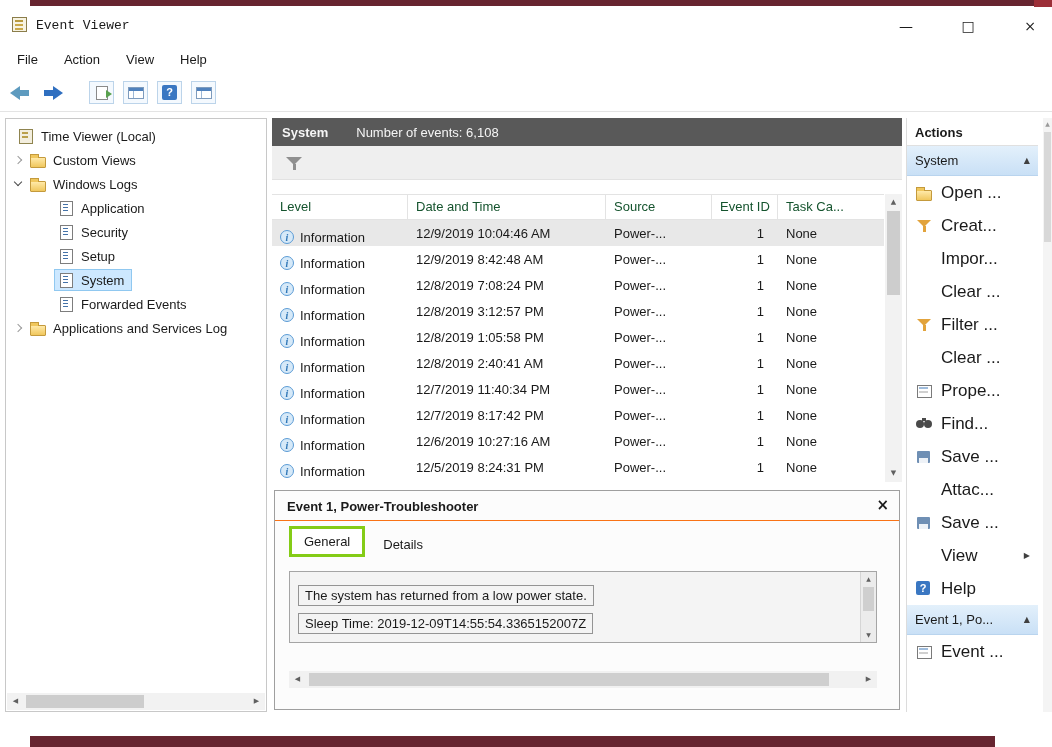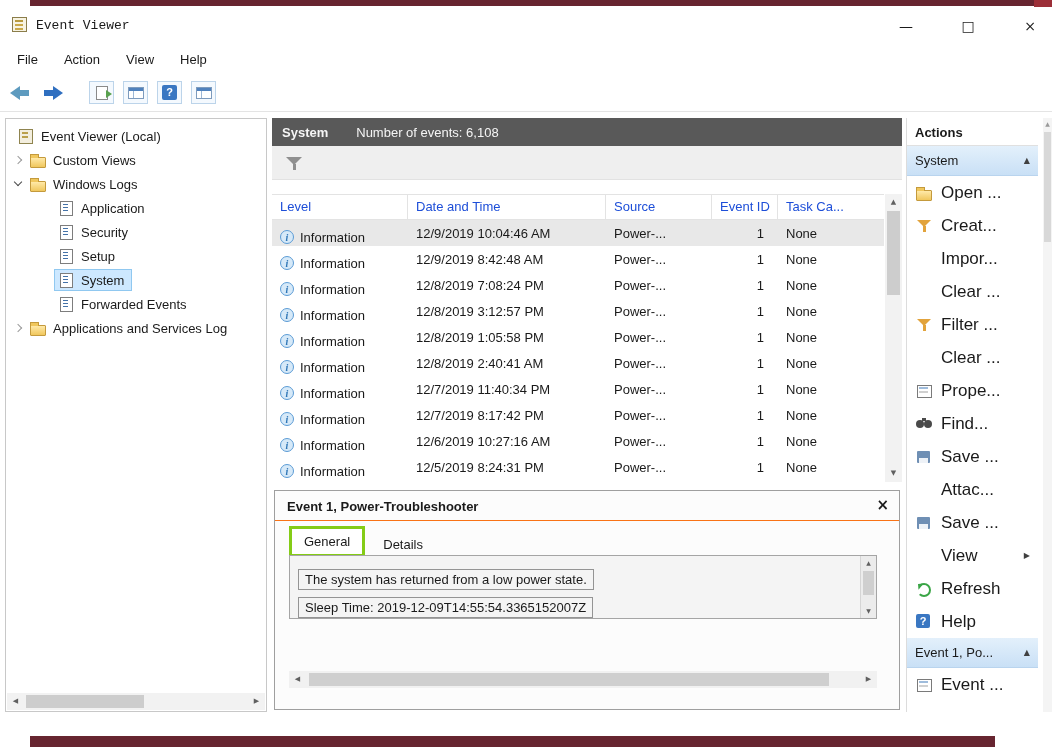--- a/index.html
+++ b/index.html
@@ -81,21 +81,21 @@
   .icon-refresh::after { content:""; position:absolute; left:-1px; top:-1px; border:4px solid transparent; border-right-color:#3aa546; transform:rotate(40deg); }
   .icon-help::before { content:"?"; position:absolute; left:1px; top:0; width:14px; height:14px; background:#3a77c2; color:#fff; font:bold 11px/14px "Liberation Sans", sans-serif; text-align:center; border-radius:2px; }
 
   
   .main-panel { position:absolute; left:272px; top:118px; width:630px; height:594px; background:#fff; }
   .main-header { position:absolute; top:0; left:0; right:0; height:28px; background:#595959; color:#f5f5f5; display:flex; align-items:center; padding-left:10px; gap:28px; font-size:13px; }
   .main-header .mh-title { font-weight:bold; }
   .filter-row { position:absolute; top:28px; left:0; right:0; height:34px; background:#efefef; display:flex; align-items:center; padding-left:12px; gap:16px; font-size:13px; border-bottom:1px solid #e2e2e2; }
 
   .grid-header { position:absolute; left:0; top:76px; height:26px; width:612px; display:flex; border-top:1px solid #e3e3e3; border-bottom:1px solid #e3e3e3; background:#fff; }
-  .gcol { font-size:13px; color:#1d4ed8; line-height:24px; padding-left:8px; border-right:1px solid #e3e3e3; height:100%; overflow:hidden; white-space:nowrap; }
+  .gcol { font-size:13px; color:#14532d; line-height:24px; padding-left:8px; border-right:1px solid #e3e3e3; height:100%; overflow:hidden; white-space:nowrap; }
   .col0 { width:136px; } .col1 { width:198px; } .col2 { width:106px; } .col3 { width:66px; } .col4 { width:106px; border-right:none; }
   .grid-body { position:absolute; left:0; top:102px; width:612px; }
   .grow { display:flex; height:26px; align-items:center; }
   .grow.row-selected { background:#e8e8e8; }
   .gcell { font-size:13px; padding-left:8px; white-space:nowrap; overflow:hidden; }
   .gcell.col0 { display:flex; align-items:center;margin-top:8px; }
   .gcell.col3 { text-align:right; padding-right:14px; padding-left:0; }
   .info-badge { display:inline-block; width:14px; height:14px; border-radius:50%; background:#d6e9f8; border:1px solid #5b9bd5; color:#2e75b6; font:italic bold 10px/13px "Liberation Serif", serif; text-align:center; margin-right:6px; flex:none; }
   .info-badge::before { content:"i"; }
 
@@ -106,21 +106,21 @@
   .vscroll .sthumb { position:absolute; top:17px; left:2px; right:2px; height:84px; background:#cdcdcd; }
 
   
   .details { position:absolute; left:2px; top:372px; width:626px; height:220px; border:1px solid #9f9f9f; background:#fcfcfc; }
   .d-titlebar { position:absolute; top:0; left:0; right:0; height:30px; border-bottom:1px solid #f97316; }
   .d-title { position:absolute; left:12px; top:8px; font-weight:bold; font-size:13px; }
   .d-close { position:absolute; right:10px; top:5px; font-size:15px; font-weight:bold; font-family:"DejaVu Sans", sans-serif; }
   .d-tabs { position:absolute; left:14px; top:36px; height:30px; display:flex; align-items:flex-end; gap:6px; }
   .tab { font-size:13px; padding:5px 12px; }
   .tab.active { border:3px solid #84cc16; background:#fff; }
-  .d-content { position:absolute; left:14px; right:22px; top:64px; height:64px; border:1px solid #a5a5a5; background:#f4f4f4; overflow:hidden; }
+  .d-content { position:absolute; left:14px; right:22px; top:80px; height:72px; border:1px solid #a5a5a5; background:#f4f4f4; overflow:hidden; }
   .detail-line { display:block; width:max-content; max-width:calc(100% - 40px); border:1px solid #949494; padding:2px 6px; font-size:13px; background:#f4f4f4; margin:13px 0 0 8px; white-space:nowrap; overflow:hidden; }
   .detail-line + .detail-line { margin-top:7px; }
   .d-vscroll { position:absolute; right:0; top:0; width:16px; height:100%; background:#ececec; border-left:1px solid #d5d5d5; }
   .d-vscroll .sbtn { position:absolute; left:0; right:0; height:14px; text-align:center; font-size:6px; line-height:14px; }
   .d-vscroll .sbtn.up { top:0; } .d-vscroll .sbtn.down { bottom:0; }
   .d-vscroll .sthumb { position:absolute; top:15px; left:2px; right:2px; height:24px; background:#cfcfcf; }
   .d-hscroll { position:absolute; left:14px; right:22px; top:180px; height:17px; background:#f1f1f1; }
   .d-hscroll .hbtn { position:absolute; top:0; width:17px; height:17px; text-align:center; font-size:7px; line-height:17px; }
   .d-hscroll .hbtn.left { left:0; } .d-hscroll .hbtn.right { right:0; }
   .d-hscroll .hthumb { position:absolute; top:2px; bottom:2px; left:20px; right:48px; background:#cfcfcf; }
@@ -196,21 +196,21 @@
         <span class="tb-console"></span>
       </span>
   </div>
 
   <div class="tree-panel">
     <div class="tree-body">
         <div class="tree-item lvl0">
 
     <span class="tree-sel">
       <span class="ticon icon-event-viewer"></span>
-      <span class="tlabel">Event Viewer (Local)</span>
+      <span class="tlabel">Time Viewer (Local)</span>
     </span>
   </div>
         <div class="tree-item lvl1">
     <span class="expander chev-right"></span>
     <span class="tree-sel">
       <span class="ticon icon-folder"></span>
       <span class="tlabel">Custom Views</span>
     </span>
   </div>
         <div class="tree-item lvl1">
@@ -484,25 +484,20 @@
     <span class="aicon icon-save"></span>
     <span class="alabel">Save ...</span>
 
   </div>
         <div class="act-item">
     <span class="aicon"></span>
     <span class="alabel">View</span>
     <span class="tri-right show"></span>
   </div>
         <div class="act-item">
-    <span class="aicon icon-refresh"></span>
-    <span class="alabel">Refresh</span>
-
-  </div>
-        <div class="act-item">
     <span class="aicon icon-help"></span>
     <span class="alabel">Help</span>
 
   </div>
         <div class="act-header">
     <span class="ah-label">Event 1, Po...</span>
     <span class="tri-up"></span>
   </div>
         <div class="act-item">
     <span class="aicon icon-properties"></span>

